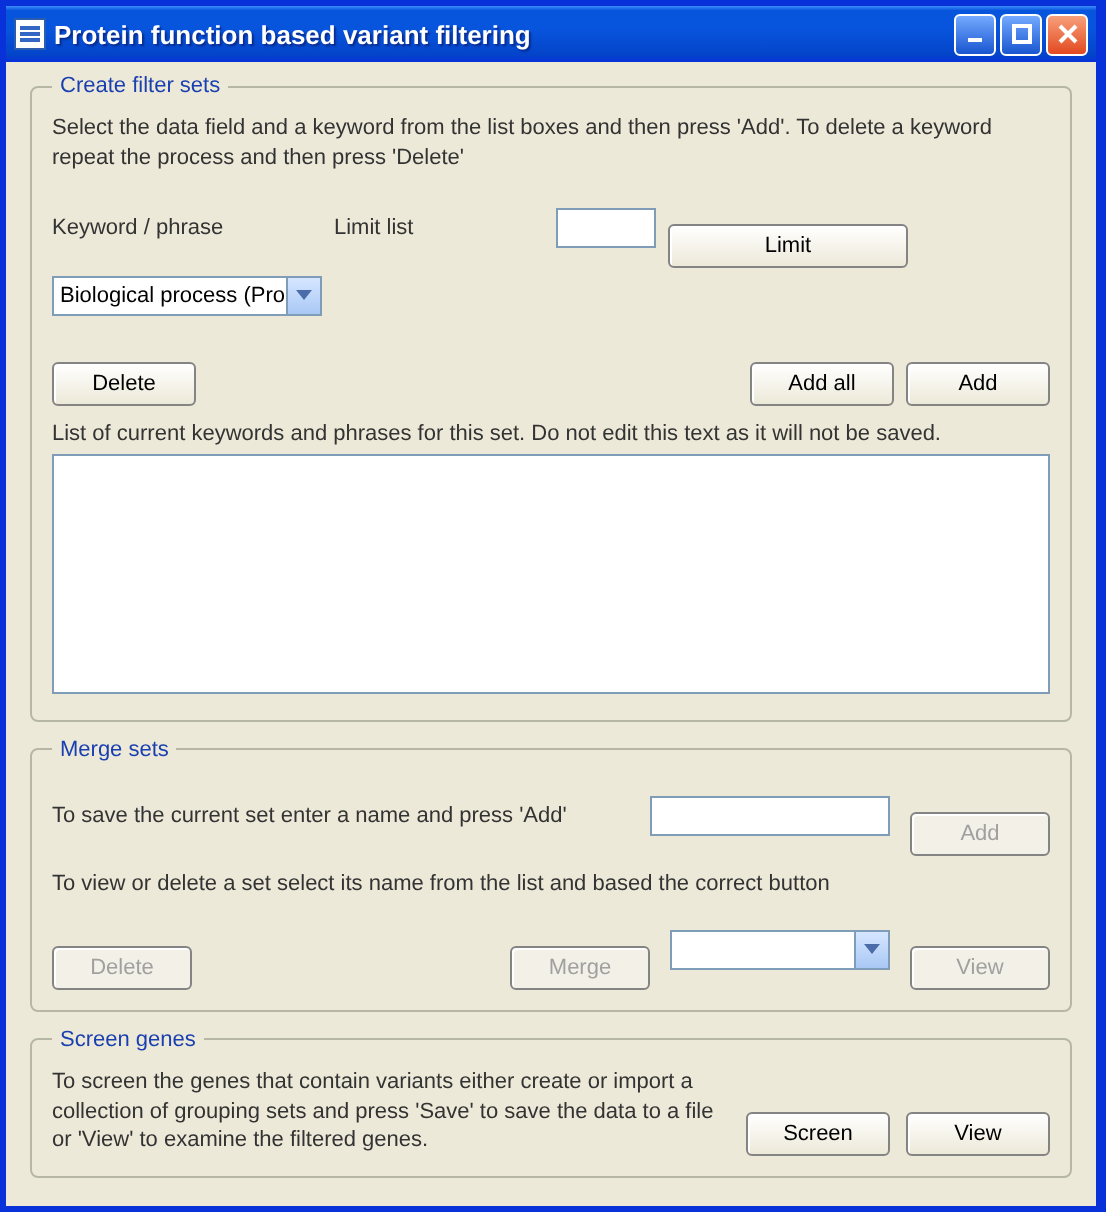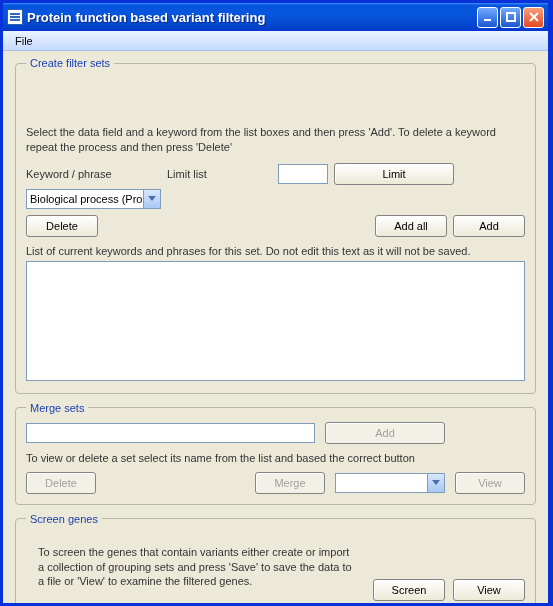--- a/index.html
+++ b/index.html
@@ -79,21 +79,21 @@
     border: 1px solid #b7b7a6;
     border-radius: 4px;
     padding: 8px 10px 10px 10px;
     position: relative;
   }
   legend {
     color: #1a3fb0;
     font-size: 11px;
     padding: 0 4px;
   }
-  .instr { color: #333; margin-bottom: 8px; line-height: 1.35; margin-top: 48px; }
+  .instr { color: #333; margin-bottom: 8px; line-height: 1.35; }
   .label { color: #333; }
   .grid-dfkw {
     display: grid;
     grid-template-columns: 135px 1fr 50px 120px 65px;
     align-items: center;
     gap: 6px;
     margin-bottom: 4px;
   }
   .grid-dfkw2 {
     display: grid;
@@ -136,20 +136,21 @@
     min-width: 64px;
     height: 22px;
     border: 1px solid #848484;
     border-radius: 3px;
     background: linear-gradient(to bottom,#fff,#ece9d8);
     font-family: inherit;
     font-size: 11px;
     padding: 0 10px;
     box-shadow: inset 1px 1px 0 #fff;
     cursor: pointer;
+    margin-top: 17px;
   }
   .btn:disabled, .btn.disabled {
     color: #a0a0a0;
     background: #f3f1e7;
     cursor: default;
   }
   .btn-wide { min-width: 72px; }
   .actions-row { display: flex; justify-content: space-between; margin-bottom: 8px; }
   .actions-right { display: flex; gap: 6px; }
   .list-label { margin-bottom: 4px; }
@@ -198,23 +199,20 @@
       </div>
       <div class="tb-btn tb-close">
         <svg viewBox="0 0 12 12">
             <line x1="2" y1="2" x2="10" y2="10"></line>
             <line x1="10" y1="2" x2="2" y2="10"></line>
           </svg>
       </div>
     </div>
   </div>
 
-  <div class="menubar">
-    <span class="menu-item">File</span>
-  </div>
 
   <div class="content">
 
     <fieldset>
       <legend>Create filter sets</legend>
       <div class="instr">Select the data field and a keyword from the list boxes and then press 'Add'. To delete a keyword repeat the process and then press 'Delete'</div>
 
       <div class="grid-dfkw">
         <span class="label">Keyword / phrase</span>
         <span class="label">Limit list</span>
@@ -244,20 +242,21 @@
       <div class="label list-label">List of current keywords and phrases for this set. Do not edit this text as it will not be saved.</div>
       <div class="textarea-wrap">
         <textarea class="textarea" style="width: 100%;"></textarea>
       </div>
     </fieldset>
 
     <fieldset>
       <legend>Merge sets</legend>
 
       <div class="stored-row1">
+        <span class="label">To save the current set enter a name and press 'Add'</span>
         <input class="textbox" value="" style="">
         <button class="btn disabled" disabled="">Add</button>
       </div>
 
       <div class="stored-row2 label">To view or delete a set select its name from the list and based the correct button</div>
 
       <div class="stored-row3">
         <button class="btn disabled" disabled="">Delete</button>
         <span></span>
         <button class="btn disabled" disabled="">Merge</button>
@@ -269,21 +268,21 @@
               </svg>
             </span>
         </div>
         <button class="btn disabled" disabled="">View</button>
       </div>
     </fieldset>
 
     <fieldset>
       <legend>Screen genes</legend>
       <div class="screen-body">
-        <div class="instr" style="margin:12px">To screen the genes that contain variants either create or import a collection of grouping sets and press 'Save' to save the data to a file or 'View' to examine the filtered genes.</div>
+        <div class="instr" style="margin:0">To screen the genes that contain variants either create or import a collection of grouping sets and press 'Save' to save the data to a file or 'View' to examine the filtered genes.</div>
         <button class="btn btn-wide">Screen</button>
         <button class="btn btn-wide">View</button>
       </div>
     </fieldset>
 
     <div class="footer">
       <button class="btn btn-wide">Screen</button>
     </div>
 
   </div>

